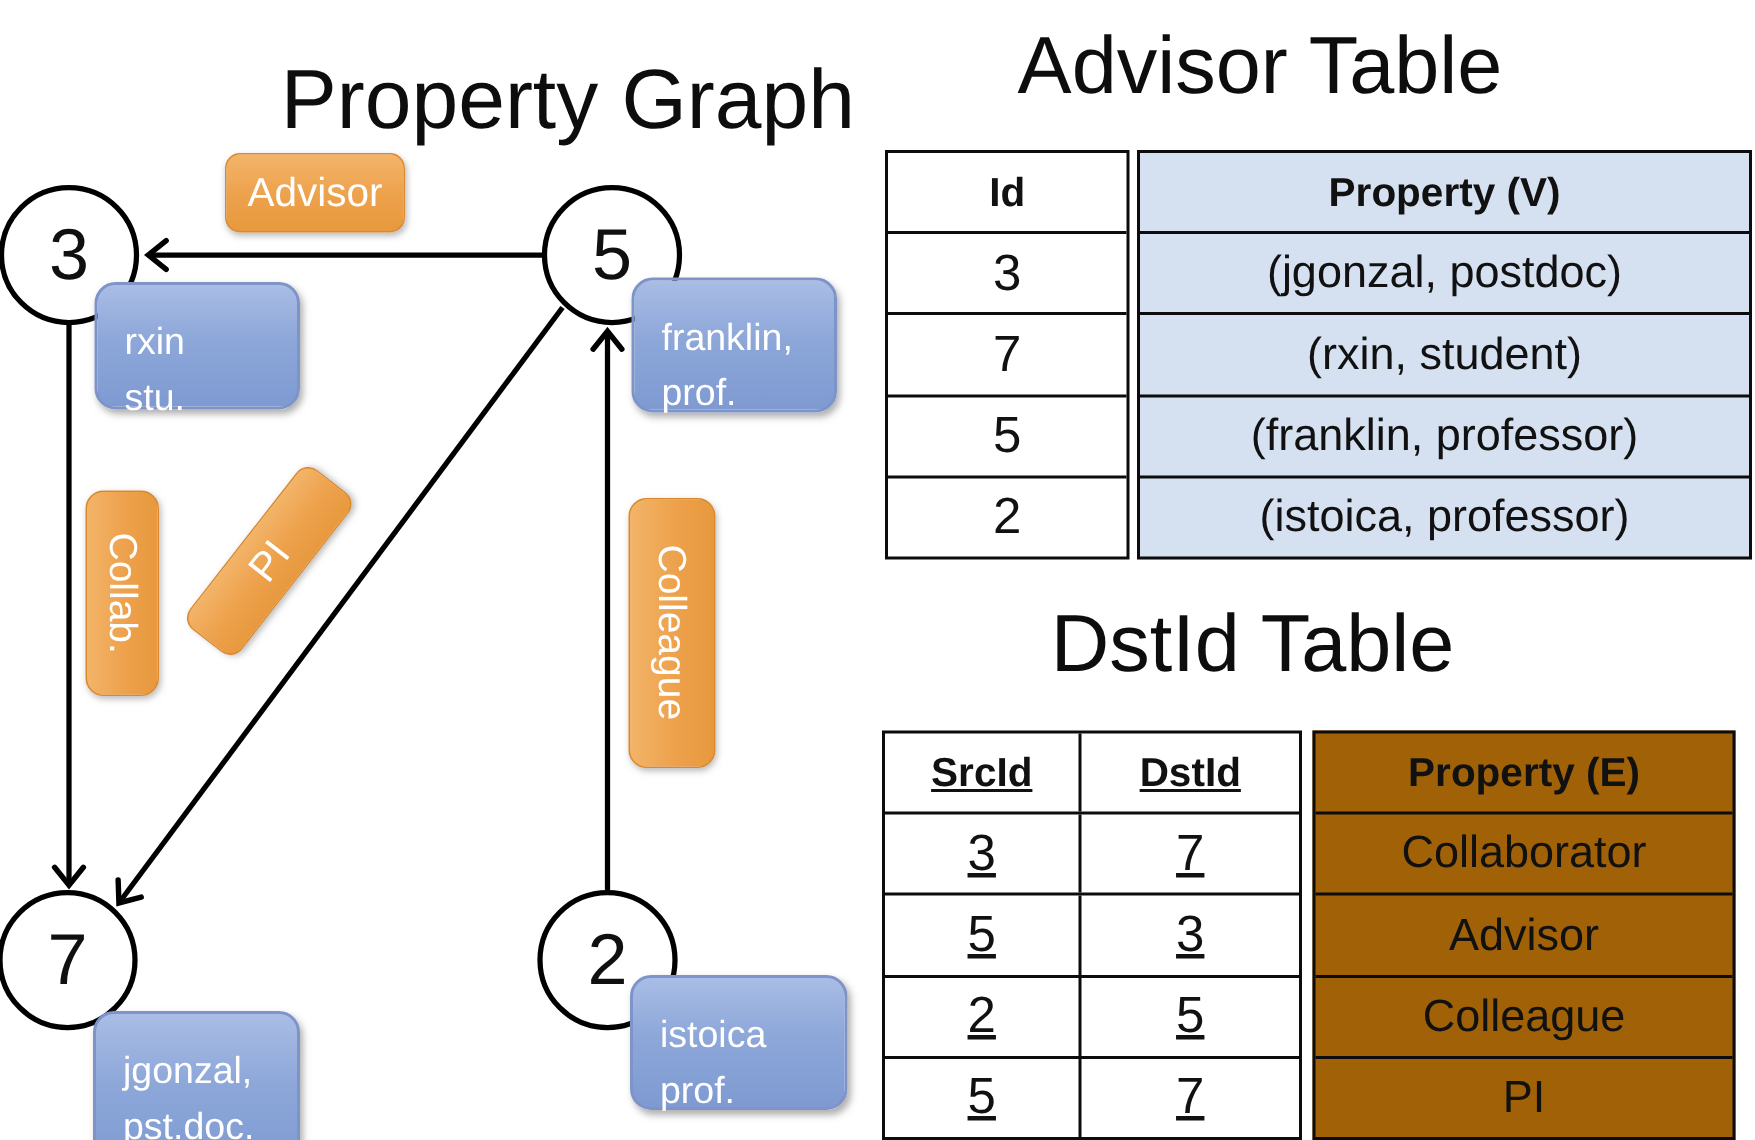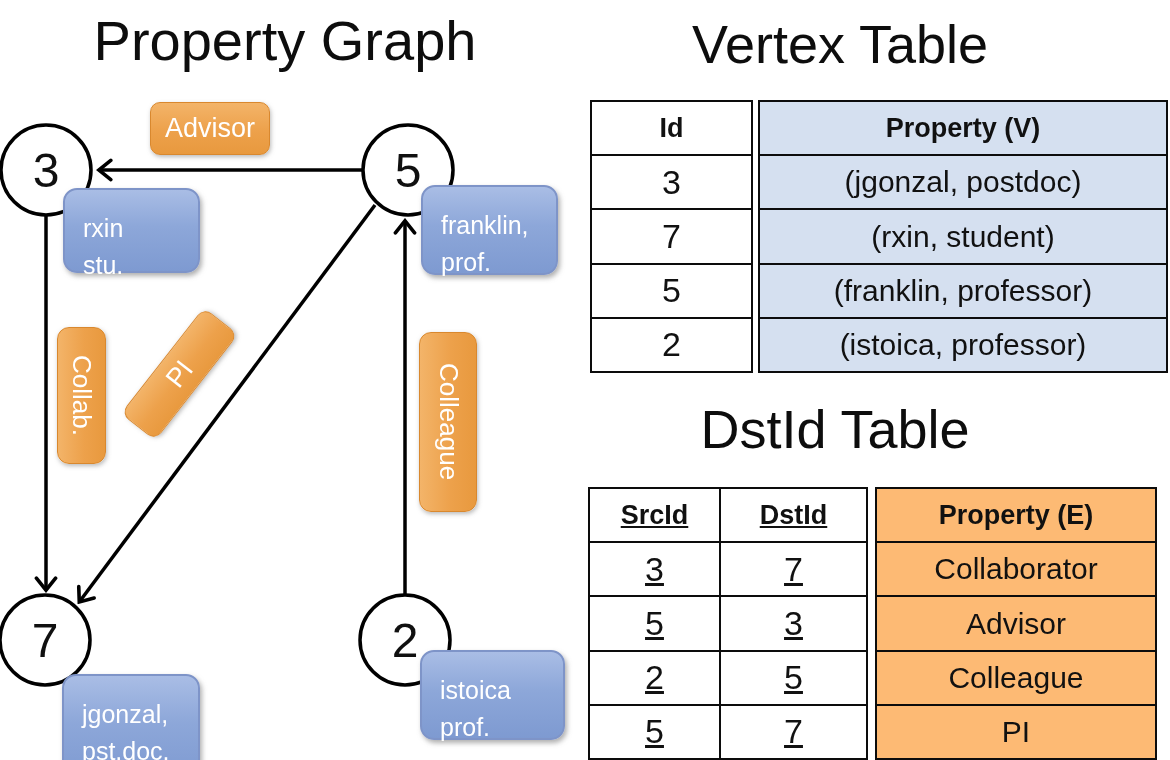--- a/index.html
+++ b/index.html
@@ -52,22 +52,22 @@
   .duo{flex-direction:row;padding:0;text-decoration:underline;}
   .duo .c1{width:129px;display:flex;align-items:center;justify-content:center;
            border-right:2.5px solid #0c0c0c;height:100%;}
   .duo .c2{flex:1;display:flex;align-items:center;justify-content:center;height:100%;}
 </style>
 </head>
 <body>
 
 <div id="stage">
 
-  <div class="title" style="left:0;top:8px;width:570px;font-size:56px;">Property Graph</div>
-  <div class="title" style="left:640px;top:13px;width:400px;font-size:54px;">Vertex Table</div>
+  <div class="title" style="left:0;top:33px;width:570px;font-size:56px;text-align:right;">Property Graph</div>
+  <div class="title" style="left:640px;top:13px;width:400px;font-size:54px;">Advisor Table</div>
   <div class="title" style="left:635px;top:398px;width:400px;font-size:54px;">DstId Table</div>
 
   <svg id="graph-svg" width="580" height="760" viewBox="0 0 580 760">
     <defs>
       <marker id="arrow" markerUnits="userSpaceOnUse" markerWidth="18" markerHeight="24" viewBox="0 0 14 20" refX="11" refY="10" orient="auto">
         <path d="M2,2 L12,10 L2,18" fill="none" stroke="#000" stroke-width="3" stroke-linecap="round"></path>
       </marker>
     </defs>
     <circle cx="46" cy="170" r="45" fill="#fff" stroke="#000" stroke-width="3.5"></circle>
     <circle cx="408" cy="170" r="45" fill="#fff" stroke="#000" stroke-width="3.5"></circle>
@@ -144,21 +144,21 @@
     </div>
     <div class="cell duo">
       <div class="c1 idval">2</div>
       <div class="c2 idval">5</div>
     </div>
     <div class="cell duo">
       <div class="c1 idval">5</div>
       <div class="c2 idval">7</div>
     </div>
   </div>
-  <div class="subtable" style="left:875px;top:487px;width:282px;height:273px;background:#fdba74;">
+  <div class="subtable" style="left:875px;top:487px;width:282px;height:273px;background:#a16207;">
     <div class="cell hdr">Property (E)</div>
     <div class="cell propval">Collaborator</div>
     <div class="cell propval">Advisor</div>
     <div class="cell propval">Colleague</div>
     <div class="cell propval">PI</div>
   </div>
 
 </div>
 
 </body></html>

